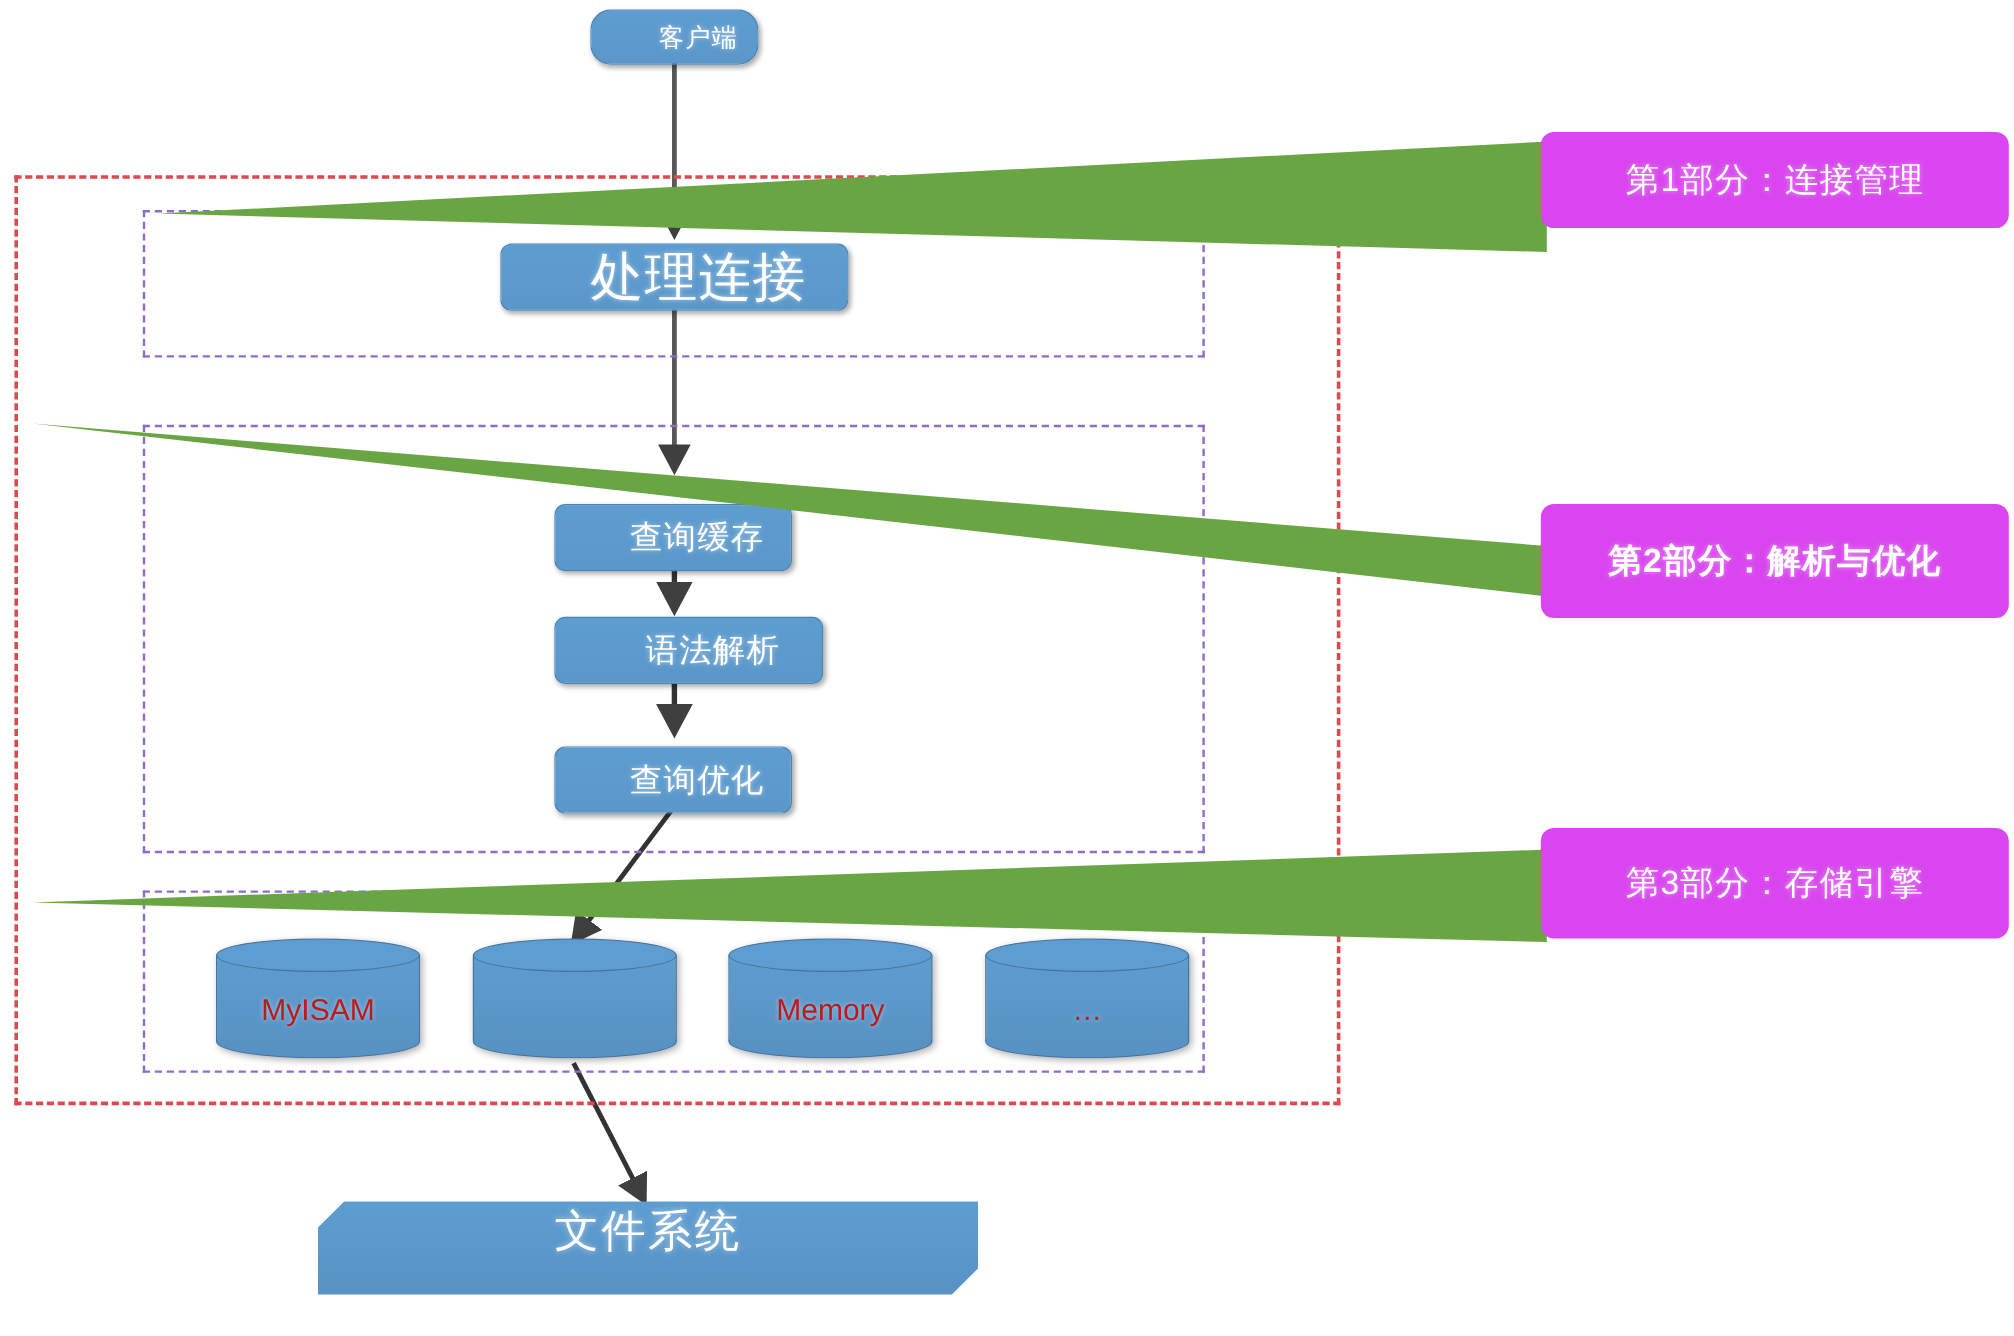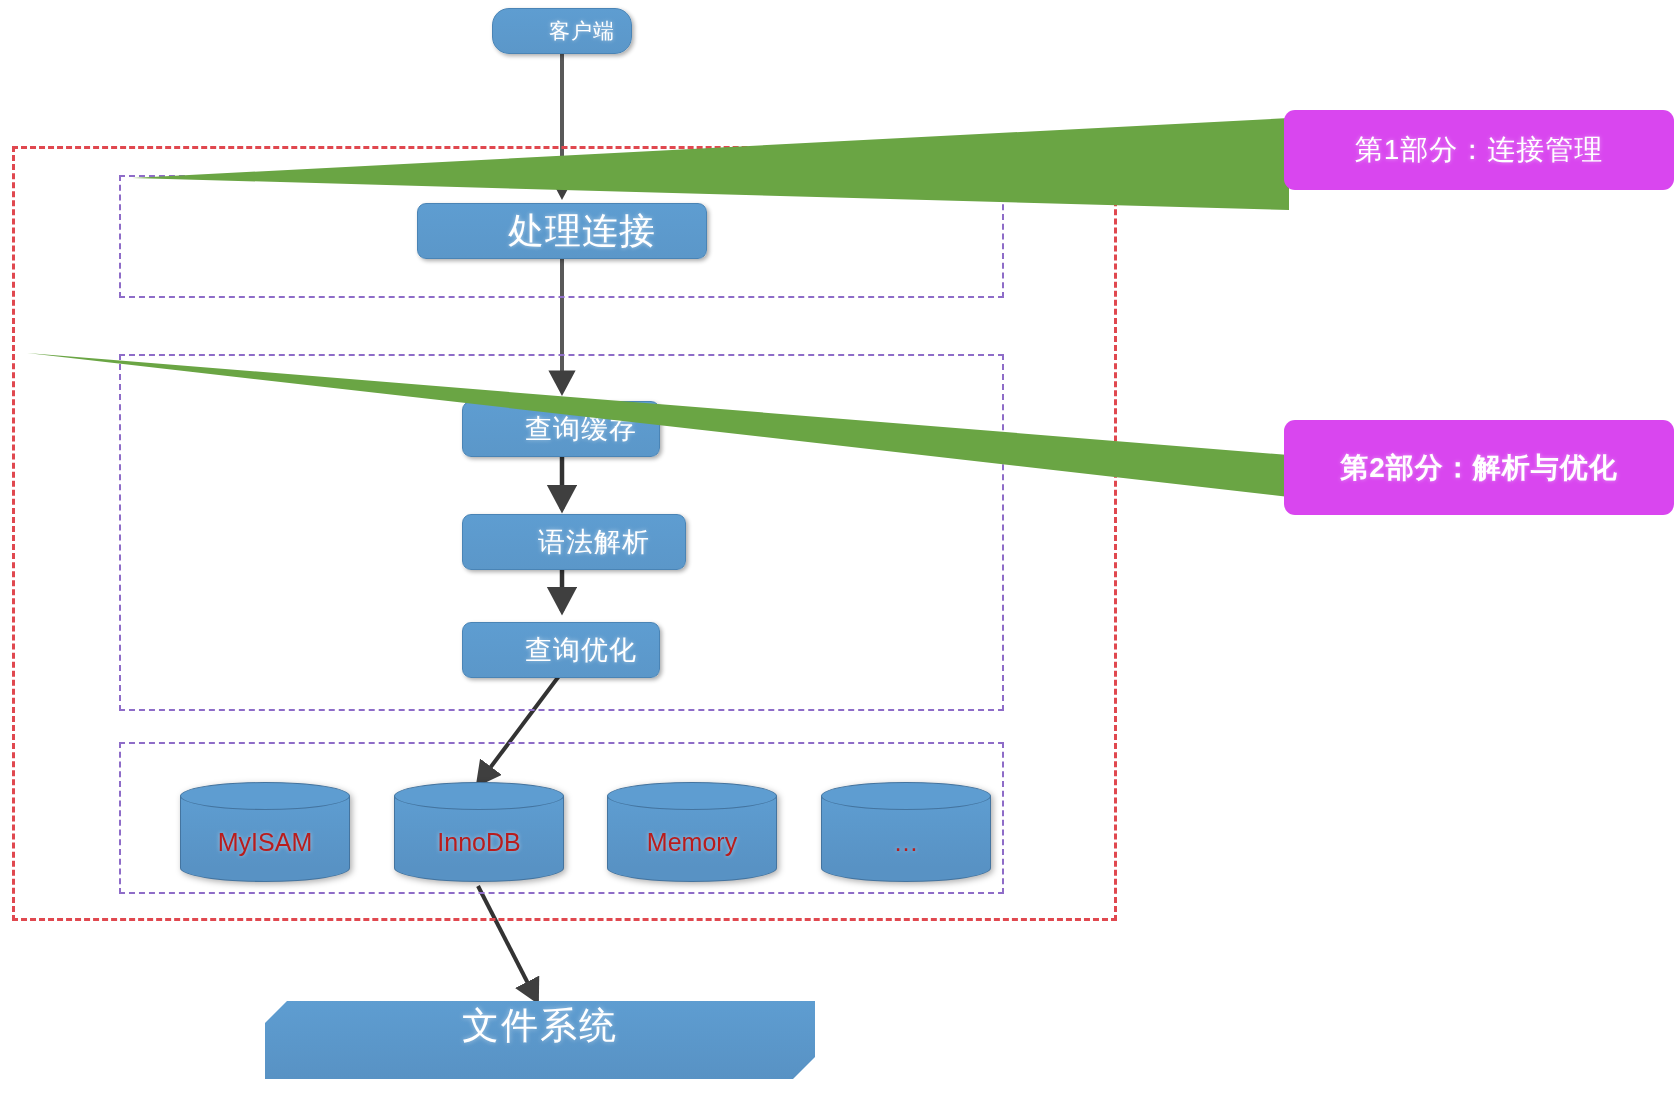--- a/index.html
+++ b/index.html
@@ -37,21 +37,21 @@
     align-items: center;
     justify-content: center;
     text-align: right;
     box-shadow: 2px 2px 4px rgba(0,0,0,0.33);
     text-shadow: 0 0 4px rgba(255,255,255,0.55);
     white-space: nowrap;
     letter-spacing: 1px;
     padding-left: 40px;
   }
   .node.client { font-size: 21px; border-radius: 17px; }
-  .node.big    { font-size: 36px; border-radius: 9px; }
+  .node.big    { font-size: 44px; border-radius: 9px; }
   .node.mid    { font-size: 27px; border-radius: 9px; }
 
   
   .cyl {
     position: absolute;
     filter: drop-shadow(2px 2px 3px rgba(0,0,0,0.32));
   }
   .cyl-body {
     position: absolute; left: 0; right: 0; top: 14px; bottom: 14px;
     background: linear-gradient(to bottom, #5e9dd1, #5892c4);
@@ -139,21 +139,21 @@
   <div class="frame-inner" style="left:119px; top:742px; width:885px; height:152px;"></div>
 
   <div class="node client" style="left:492px; top:8px; width:140px; height:46px;">
     <span>客户端</span>
   </div>
 
   <div class="node big" style="left:417px; top:203px; width:290px; height:56px;">
     <span>处理连接</span>
   </div>
 
-  <div class="node mid" style="left:462px; top:401px; width:198px; height:56px;font-family:Liberation Serif, serif;">
+  <div class="node mid" style="left:462px; top:420px; width:198px; height:56px;font-family:Liberation Serif, serif;">
     <span>查询缓存</span>
   </div>
 
   <div class="node mid" style="left:462px; top:514px; width:224px; height:56px;">
     <span>语法解析</span>
   </div>
 
   <div class="node mid" style="left:462px; top:622px; width:198px; height:56px;">
     <span>查询优化</span>
   </div>
@@ -162,21 +162,20 @@
     <div class="cyl-bottom"></div>
     <div class="cyl-body"></div>
     <div class="cyl-top"></div>
     <div class="cyl-label">MyISAM</div>
   </div>
 
   <div class="cyl" style="left:394px; top:782px; width:170px; height:100px;">
     <div class="cyl-bottom"></div>
     <div class="cyl-body"></div>
     <div class="cyl-top"></div>
-    <div class="cyl-label">InnoDB</div>
   </div>
 
   <div class="cyl" style="left:607px; top:782px; width:170px; height:100px;">
     <div class="cyl-bottom"></div>
     <div class="cyl-body"></div>
     <div class="cyl-top"></div>
     <div class="cyl-label">Memory</div>
   </div>
 
   <div class="cyl" style="left:821px; top:782px; width:170px; height:100px;">
@@ -205,14 +204,24 @@
     <div class="callout-tail" style="left:-1265px; top:-75px; width:1270px; height:175px;">
       <svg width="1270" height="175" viewBox="0 0 1270 175">
         <path d="M1270,110 L8,8 L1270,152 Z" fill="#6aa544"></path>
       </svg>
     </div>
     <div class="callout-body">
       <span>第2部分：解析与优化</span>
     </div>
   </div>
 
+  <div class="callout" style="left:1284px; top:690px; width:390px; height:92px;">
+    <div class="callout-tail" style="left:-1265px; top:0; width:1270px; height:140px;">
+      <svg width="1270" height="140" viewBox="0 0 1270 140">
+        <path d="M1270,18 L8,62 L1270,95 Z" fill="#6aa544"></path>
+      </svg>
+    </div>
+    <div class="callout-body">
+      <span>第3部分：存储引擎</span>
+    </div>
+  </div>
 
 </div>
 
 </body></html>

